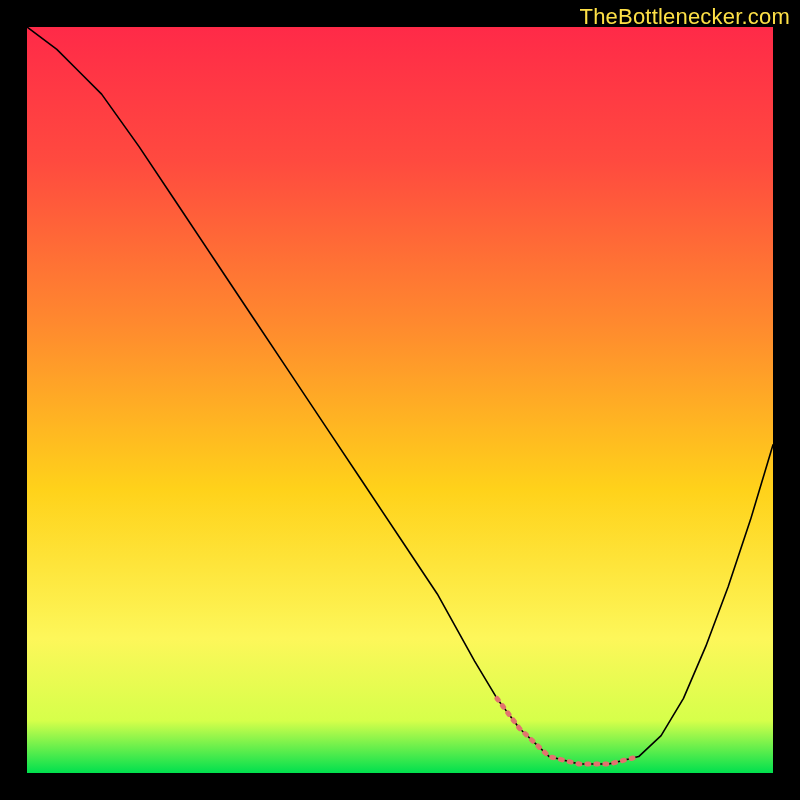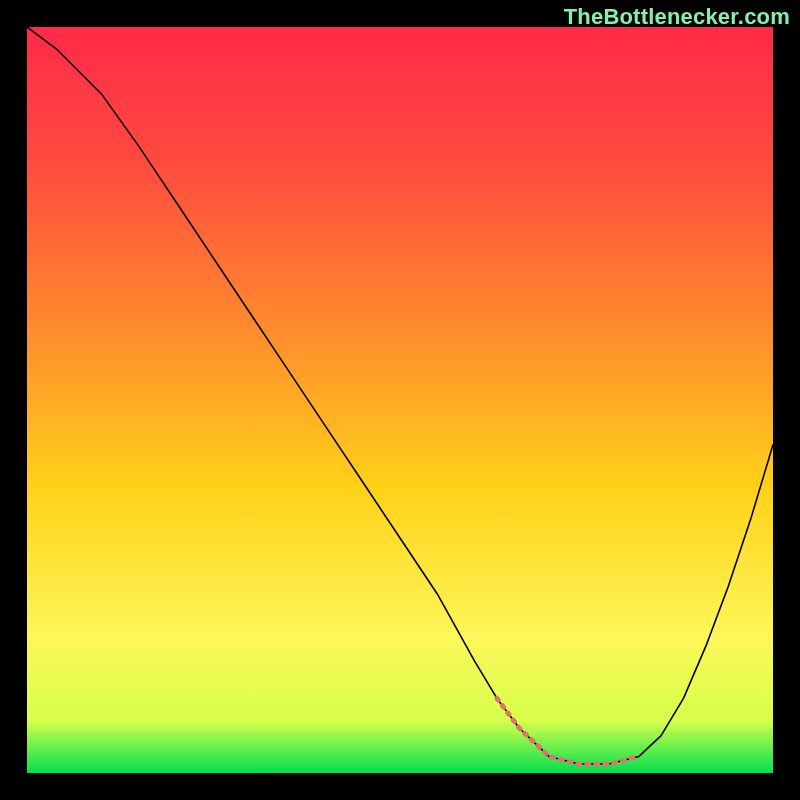--- a/index.html
+++ b/index.html
@@ -21,23 +21,23 @@
   }
   .plot {
     display: block;
     width: 746px;
     height: 746px;
   }
   .watermark {
     position: absolute;
     top: 4px;
     right: 10px;
-    color: #86efac;
+    color: #fde047;
     font-size: 22px;
-    font-weight: 700;
+    font-weight: 400;
     letter-spacing: 0.2px;
     user-select: none;
   }
 </style>
 </head>
 <body>
 
 <div class="frame">
   <svg class="plot" viewBox="0 0 100 100" preserveAspectRatio="none">
     <defs>

